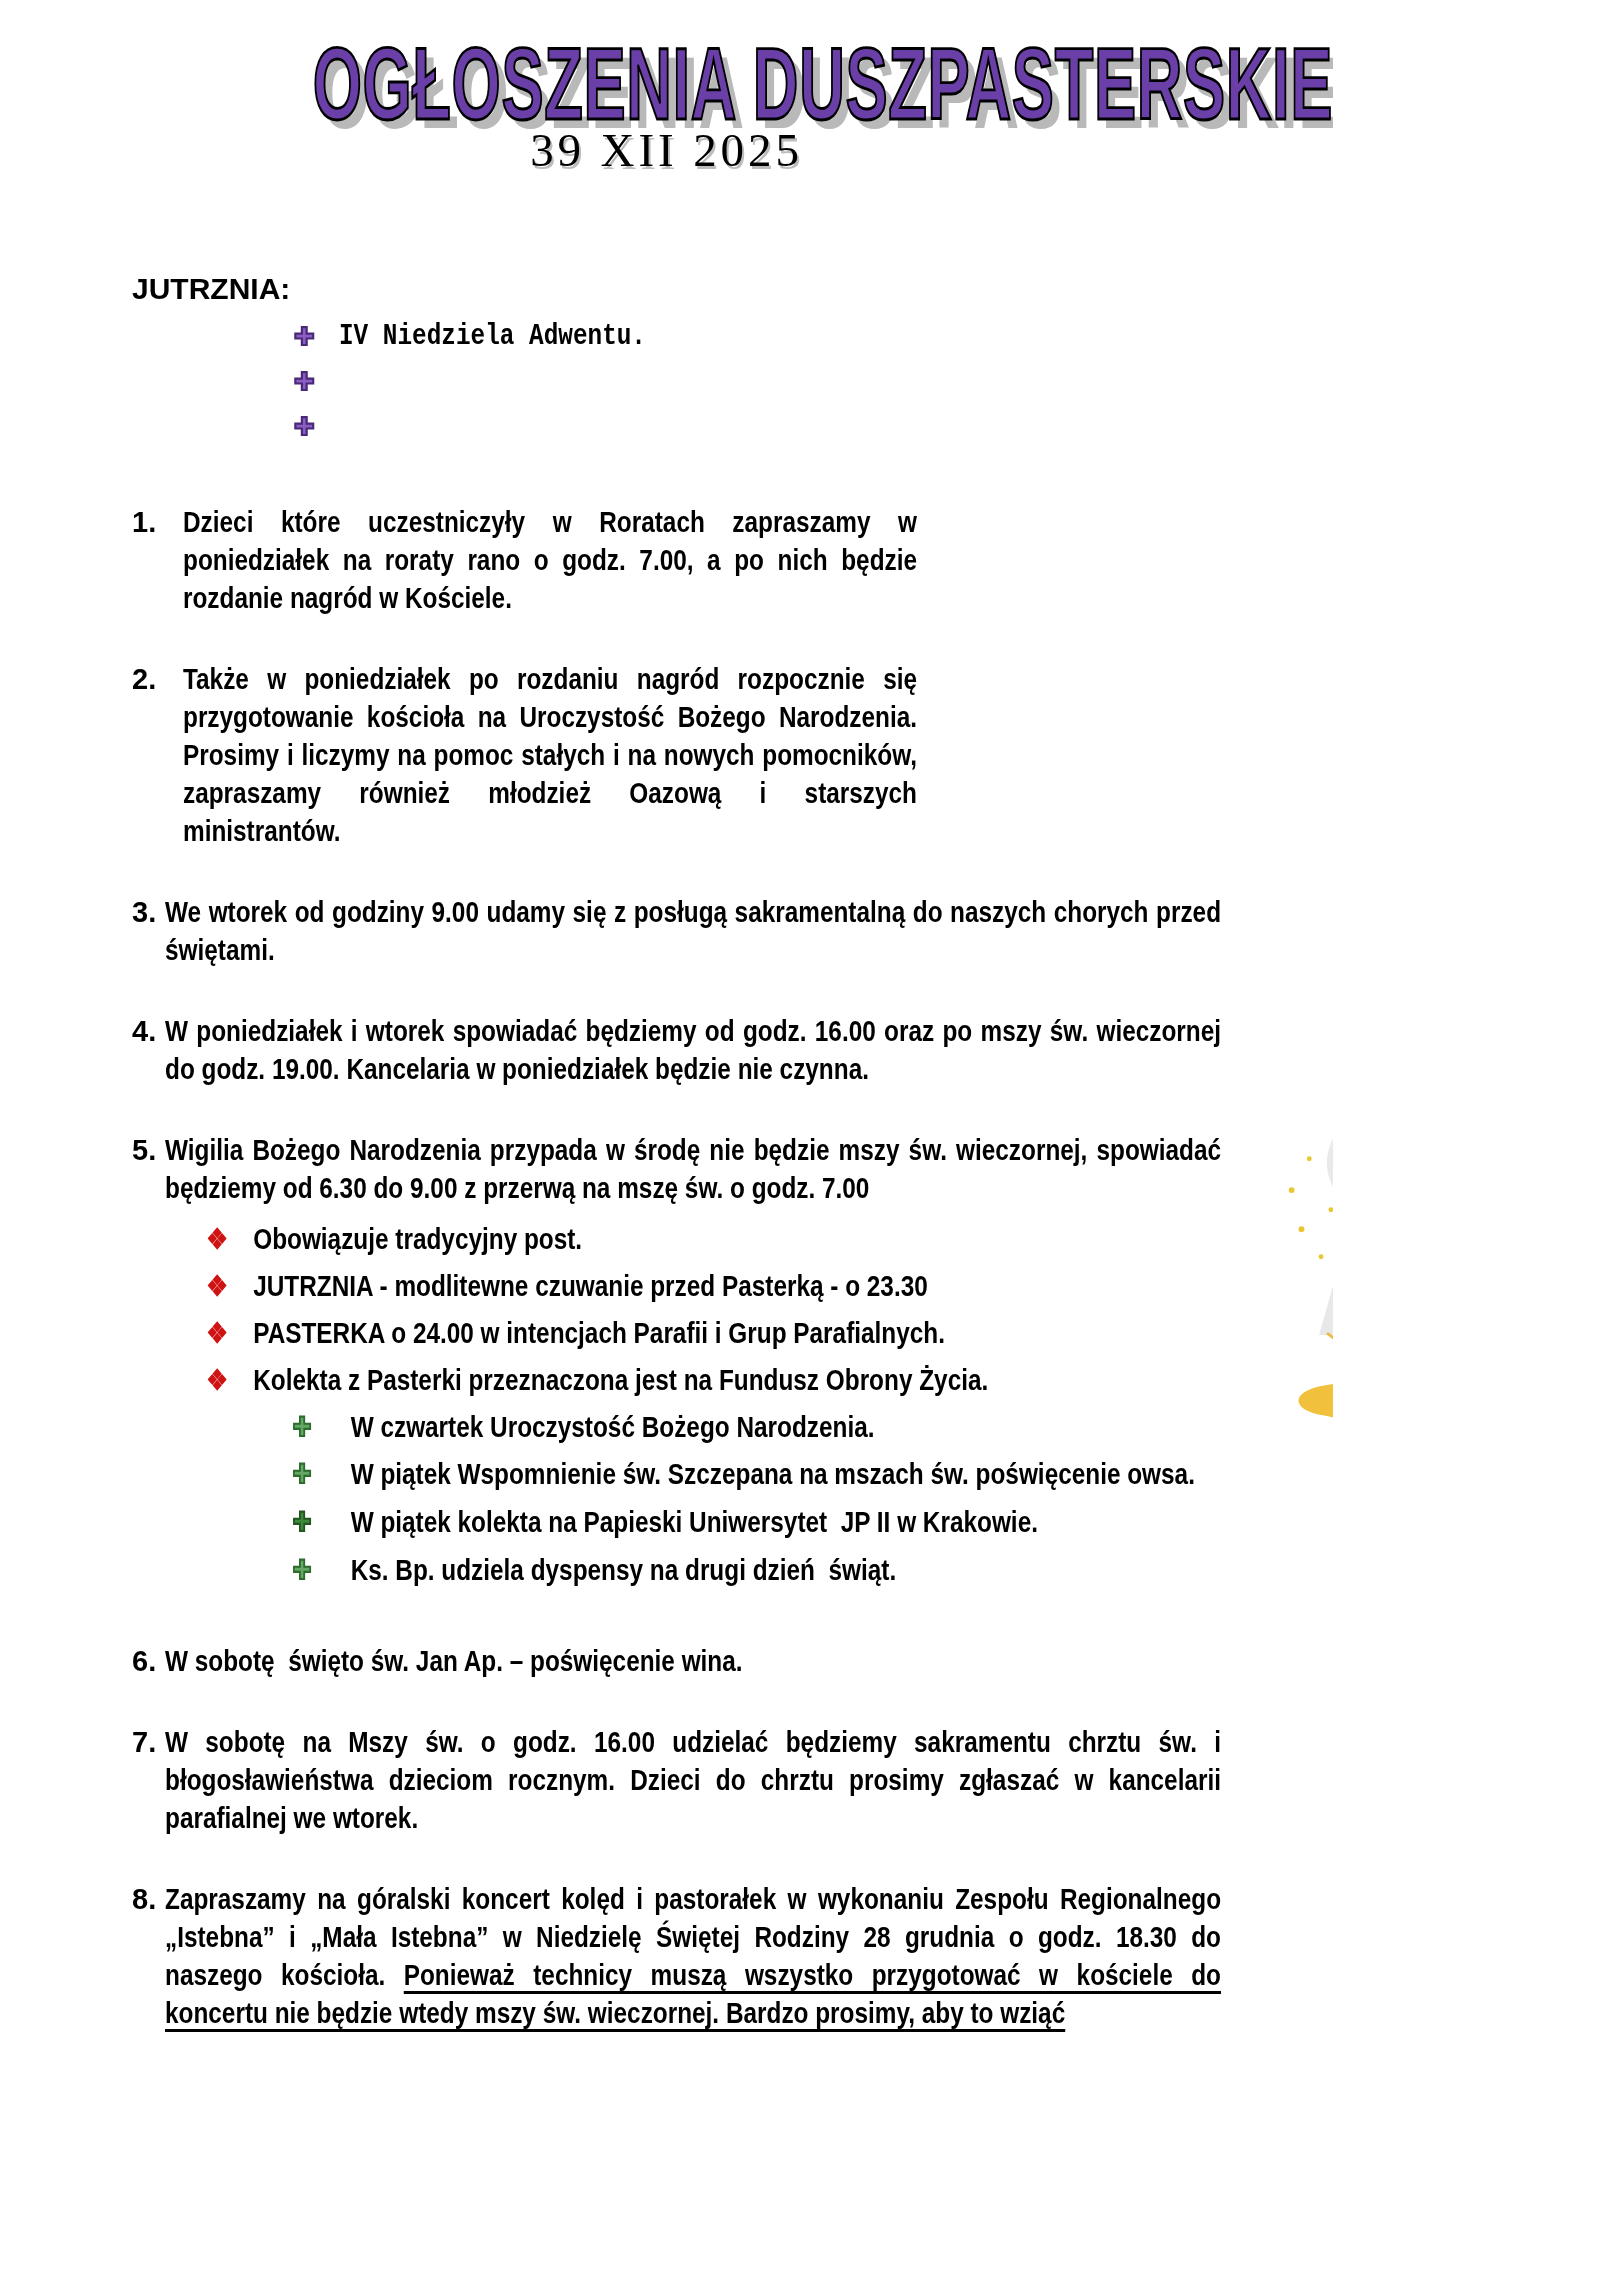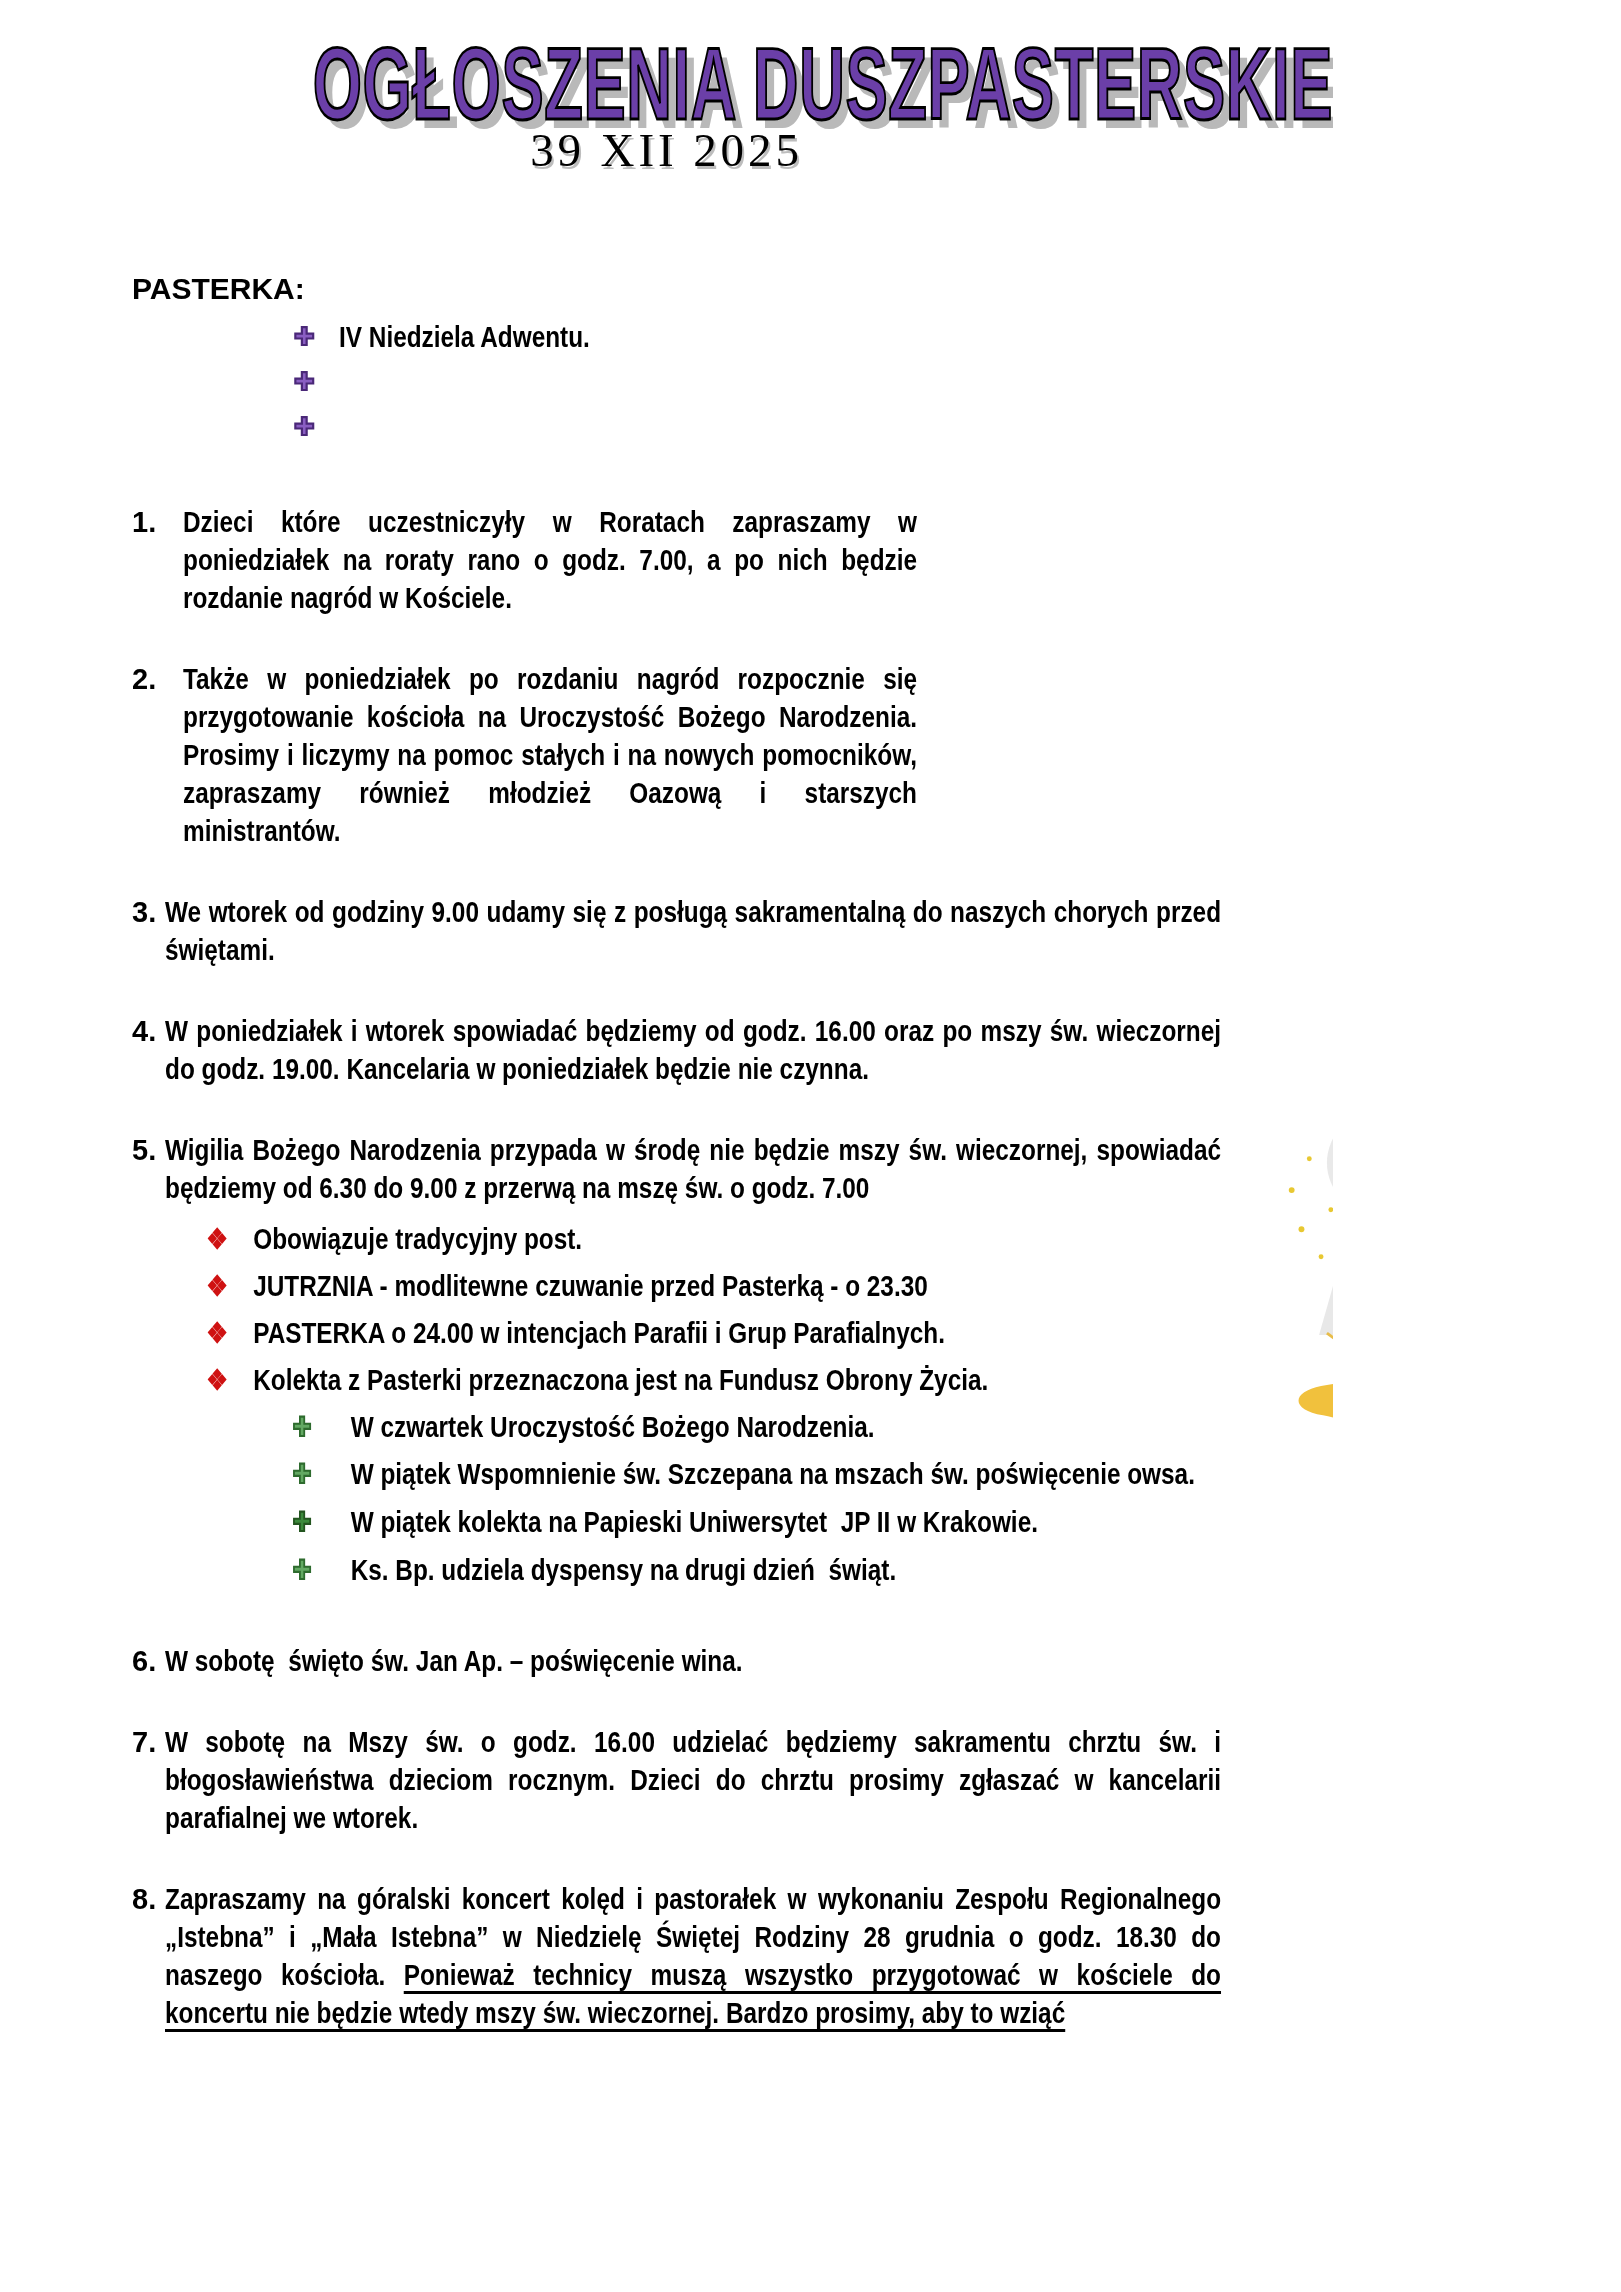--- a/index.html
+++ b/index.html
@@ -32,21 +32,21 @@
   .u{text-decoration:underline;text-decoration-thickness:2.9px;text-underline-offset:5.9px;}
   
   .today{margin:92px 112px 0 132px;}
   .today-h{font-size:30px;line-height:39px;}
   .today-list{margin-top:9.8px;padding-left:162px;}
   .trow{display:flex;align-items:flex-start;margin-bottom:6.9px;}
   .ticon{
     flex:none;width:45px;font-size:24.5px;line-height:38px;
     color:#8a5ec2;-webkit-text-stroke:1.3px #4a2878;
   }
-  .tt{width:887px;}
+  .tt{width:887px;font-family:Liberation Mono, monospace;}
   
   .anns{margin:57px 112px 0 132px;}
   .ann{display:flex;align-items:flex-start;margin-bottom:43px;}
   .num{flex:none;width:33px;font-size:29px;line-height:38px;}
   .cell{flex:1 1 auto;min-width:0;}
   .cell.narrow{padding-right:304px;margin-left:18px;}
   
   .dlist{margin-top:13.7px;padding-left:49px;}
   .drow{display:flex;align-items:flex-start;margin-bottom:8.8px;}
   .dicon{flex:none;width:56px;font-size:29px;line-height:38px;color:#cf1212;}
@@ -67,21 +67,21 @@
 <div class="page">
 
   <div class="header">
     <div class="title-line">
       <span class="title">OGŁOSZENIA DUSZPASTERSKIE</span>
     </div>
     <div class="date">39 XII 2025</div>
   </div>
 
   <div class="today">
-    <div class="today-h">PASTERKA:</div>
+    <div class="today-h">JUTRZNIA:</div>
     <div class="today-list">
       <div class="trow">
         <span class="ticon">✚</span>
         <div class="tt">
             <div class="cx t pre">IV Niedziela Adwentu.</div>
           </div>
       </div>
       <div class="trow">
         <span class="ticon">✚</span>
       </div>

